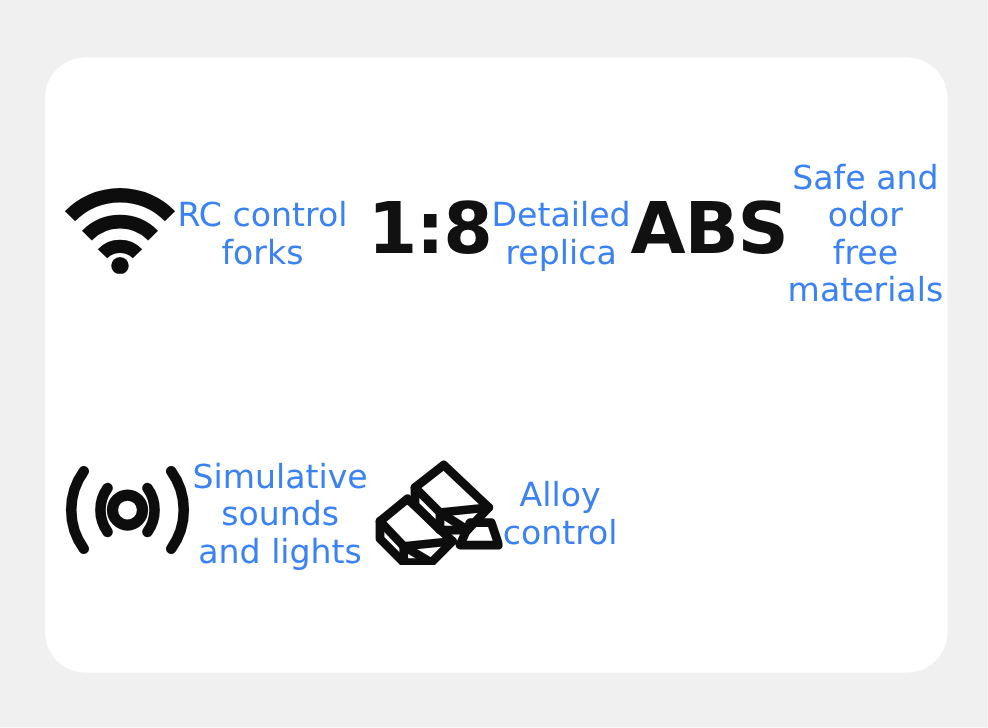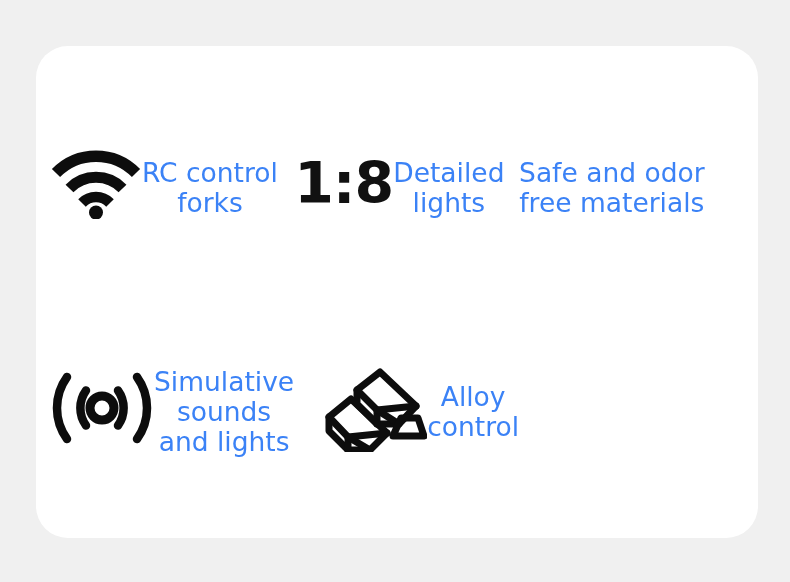--- a/index.html
+++ b/index.html
@@ -33,21 +33,21 @@
     grid-template-columns: 1fr 1fr 1fr;
     grid-template-rows: 1fr 1fr;
     padding: 26px 14px 22px 14px;
     box-sizing: border-box;
   }
   .cell {
     display: flex;
     align-items: center;
   }
   .cell.row1 { justify-content: flex-start; }
-  .cell.row2 { justify-content: flex-end; padding-top: 6px; }
+  .cell.row2 { justify-content: flex-start; padding-top: 6px; }
 
   .icon-slot {
     height: 96px;
     display: flex;
     align-items: center;
     justify-content: center;
   }
   .cell.row2 .icon-slot {
     height: 104px;
   }
@@ -96,24 +96,27 @@
       </div>
       <div class="caption">RC control
 forks</div>
     </div>
 
     <div class="cell row1">
       <div class="icon-slot">
         <span class="big-text">1:8</span>
       </div>
       <div class="caption">Detailed
-lights</div>
+replica</div>
     </div>
 
     <div class="cell row1">
+      <div class="icon-slot">
+        <span class="big-text">ABS</span>
+      </div>
       <div class="caption">Safe and odor
 free materials</div>
     </div>
 
     <div class="cell row2">
       <div class="icon-slot">
         <svg width="104" height="86" viewBox="0 0 104 86" aria-hidden="true">
           <g fill="none" stroke="#0d0d0d" stroke-width="8.5" stroke-linecap="round">
             <path d="M36 25.5 A30 30 0 0 0 36 60.5"></path>
             <path d="M68 25.5 A30 30 0 0 1 68 60.5"></path>

